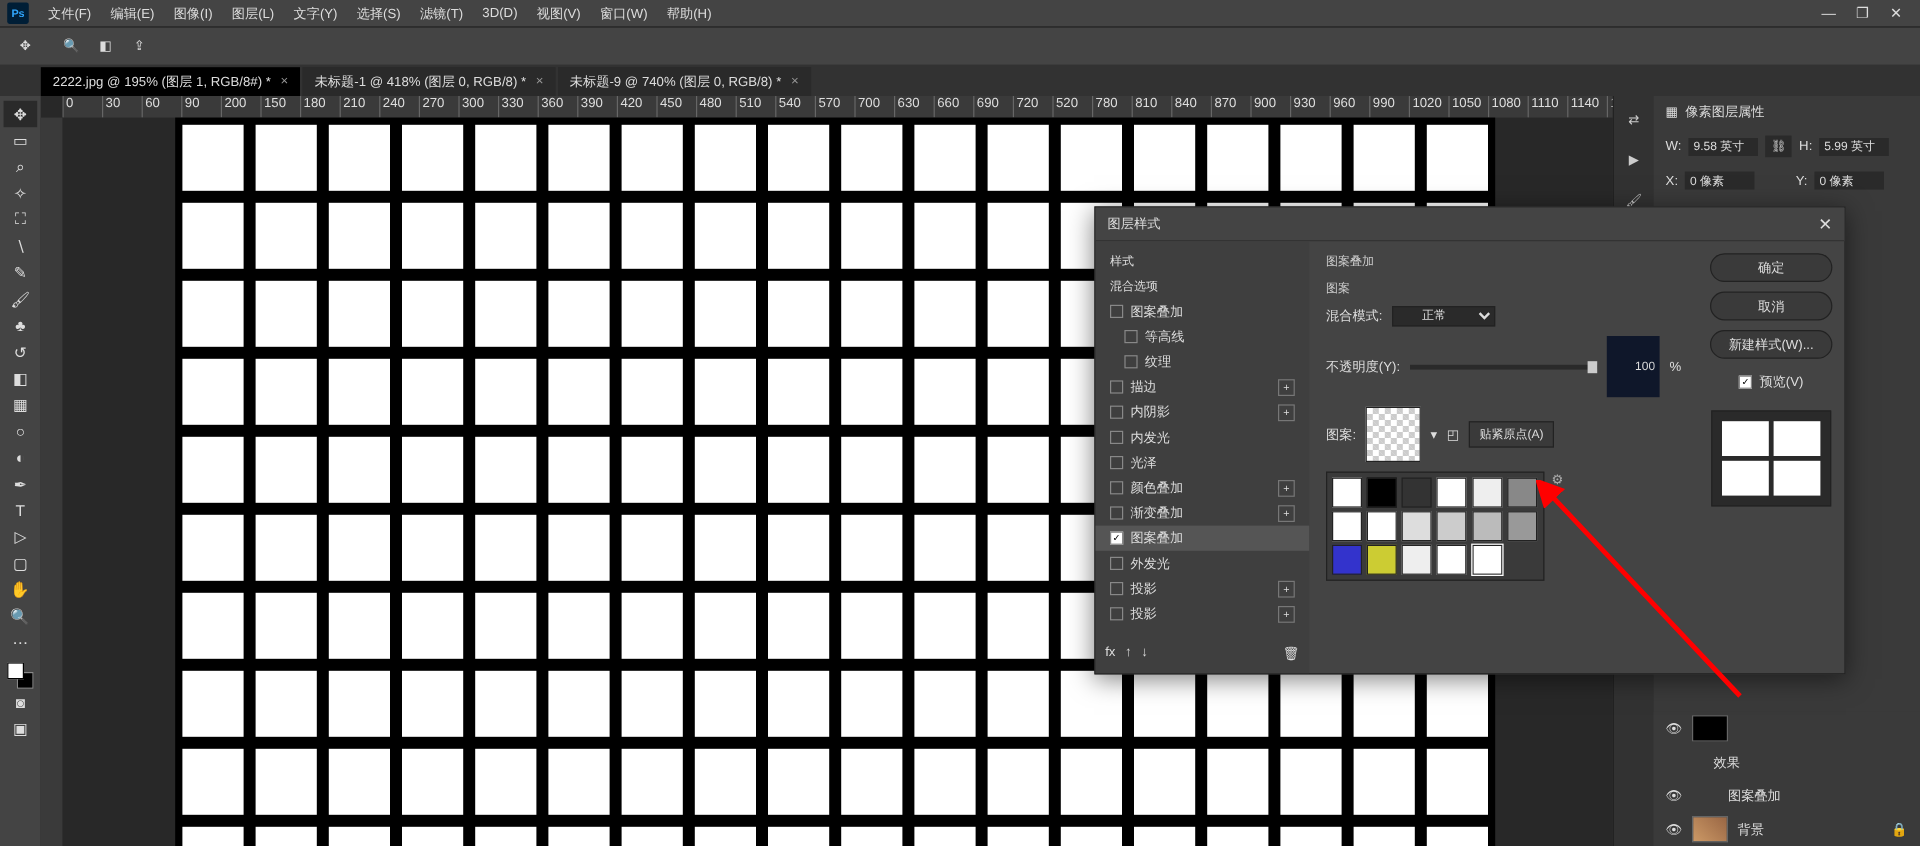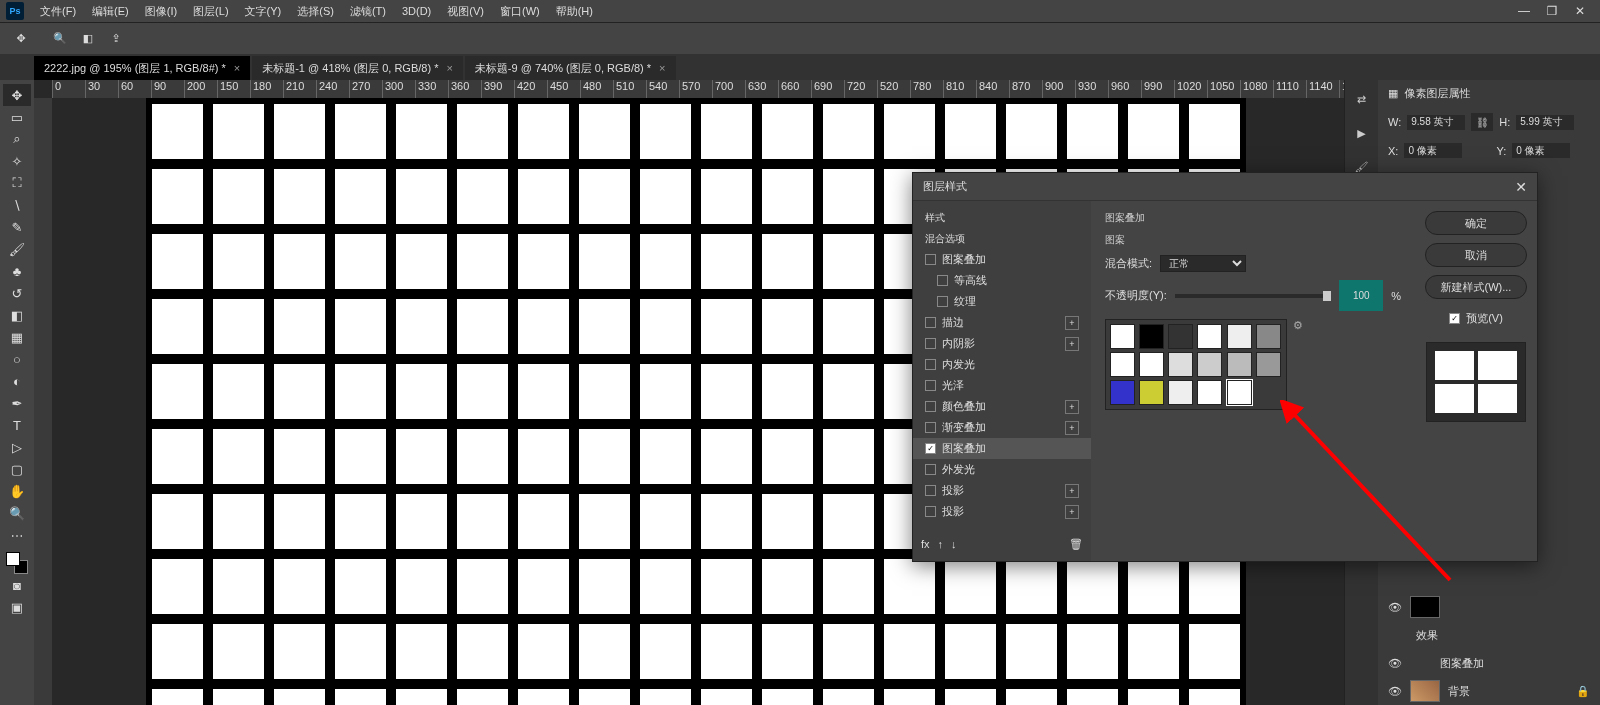--- a/index.html
+++ b/index.html
@@ -51,24 +51,24 @@
 .stylelist .it{height:21px;display:flex;align-items:center;padding:0 12px;font-size:10px;color:#ccc}
 .stylelist .it.h{color:#ddd;font-weight:normal}
 .stylelist .it .cb{width:11px;height:11px;border:1px solid #888;margin-right:6px;display:flex;align-items:center;justify-content:center;font-size:8px}
 .stylelist .it .cb.on{background:#fff;color:#000}
 .stylelist .it .plus{margin-left:auto;width:14px;height:14px;border:1px solid #777;display:flex;align-items:center;justify-content:center;font-size:9px}
 .stylelist .it.sel{background:#555}
 .stylelist .footer{margin-top:auto;display:flex;padding:4px 8px;gap:8px;color:#999}
 .midpanel{flex:1;padding:10px 14px;display:flex;flex-direction:column;gap:8px}
 .midpanel .sectitle{font-size:10px;color:#ccc}
 .midpanel .frow{display:flex;align-items:center;gap:8px;font-size:10px}
-.midpanel select{background:#2a2a2a;border:1px solid #222;color:#ddd;font-size:10px;padding:1px 4px;width:86px}
+.midpanel select{background:#2a2a2a;border:1px solid #222;color:#ddd;font-size:10px;padding:1px 20px;width:86px}
 .midpanel .slider{flex:1;height:4px;background:#2a2a2a;position:relative}
 .midpanel .slider .thumb{position:absolute;right:0;top:-3px;width:8px;height:10px;background:#ccc}
-.midpanel .numbox{width:44px;background:#0f766e;border:none;color:#ddd;padding:10px 4px;font-size:10px;text-align:center}
+.midpanel .numbox{width:44px;background:#0f172a;border:none;color:#ddd;padding:20px 4px;font-size:10px;text-align:right}
 .patprev{width:46px;height:46px;background:#fff;background-image:linear-gradient(45deg,#ccc 25%,transparent 25%,transparent 75%,#ccc 75%),linear-gradient(45deg,#ccc 25%,transparent 25%,transparent 75%,#ccc 75%);background-size:10px 10px;background-position:0 0,5px 5px;border:1px solid #222}
 .patgrid{width:182px;background:#3a3a3a;border:1px solid #222;padding:4px;display:grid;grid-template-columns:repeat(6,1fr);gap:3px}
 .patgrid .sw{width:25px;height:25px;border:1px solid #222}
 .patgrid .sw.sel{outline:1px solid #fff}
 .snapbtn{background:#3a3a3a;border:1px solid #222;padding:3px 8px;font-size:10px;color:#ddd}
 .btncol{width:122px;padding:10px;display:flex;flex-direction:column;gap:8px}
 .btncol button{height:24px;background:#3a3a3a;border:1px solid #222;border-radius:12px;color:#ddd;font-size:11px}
 .btncol .chk{display:flex;align-items:center;gap:6px;font-size:10px;justify-content:center;margin-top:4px}
 .btncol .chk .cb{width:11px;height:11px;border:1px solid #888;background:#fff;color:#000;display:flex;align-items:center;justify-content:center;font-size:8px}
 .btncol .prevbox{margin-top:8px;width:100px;height:80px;background:#2a2a2a;border:1px solid #222;align-self:center;display:grid;grid-template-columns:1fr 1fr;grid-template-rows:1fr 1fr;gap:4px;padding:8px}
@@ -409,21 +409,21 @@
     </div>
   </div>
 </div>
 
 <div class="layerpanel">
   <div class="lrow">
       <span>👁</span>
       <div class="thumb"></div>
     </div>
   <div class="lrow">
-      <span style="margin-left:28px">效果</span>
+      <span style="margin-left:40px">效果</span>
     </div>
   <div class="lrow">
       <span>👁</span>
       <span style="margin-left:30px">图案叠加</span>
     </div>
   <div class="lrow">
       <span>👁</span>
       <div class="thumb img"></div>
       <span>背景</span>
       <span style="margin-left:auto">🔒</span>
@@ -514,20 +514,27 @@
         <span>混合模式:</span>
         <select><option>正常</option></select>
       </div>
       <div class="frow">
         <span>不透明度(Y):</span>
         <div class="slider">
             <div class="thumb"></div>
           </div>
         <input class="numbox" value="100" style="">
         <span>%</span>
+      </div>
+      <div class="frow">
+        <span>图案:</span>
+        <div class="patprev"></div>
+        <span>▾</span>
+        <span>◰</span>
+        <button class="snapbtn">贴紧原点(A)</button>
       </div>
       <div style="display:flex;gap:6px;align-items:flex-start">
         <div class="patgrid" id="patgrid">
             <div class="sw" style="background: rgb(255, 255, 255);"></div>
             <div class="sw" style="background: rgb(0, 0, 0);"></div>
             <div class="sw" style="background: rgb(51, 51, 51);"></div>
             <div class="sw" style="background: rgb(255, 255, 255);"></div>
             <div class="sw" style="background: rgb(238, 238, 238);"></div>
             <div class="sw" style="background: rgb(136, 136, 136);"></div>
             <div class="sw" style="background: rgb(255, 255, 255);"></div>

